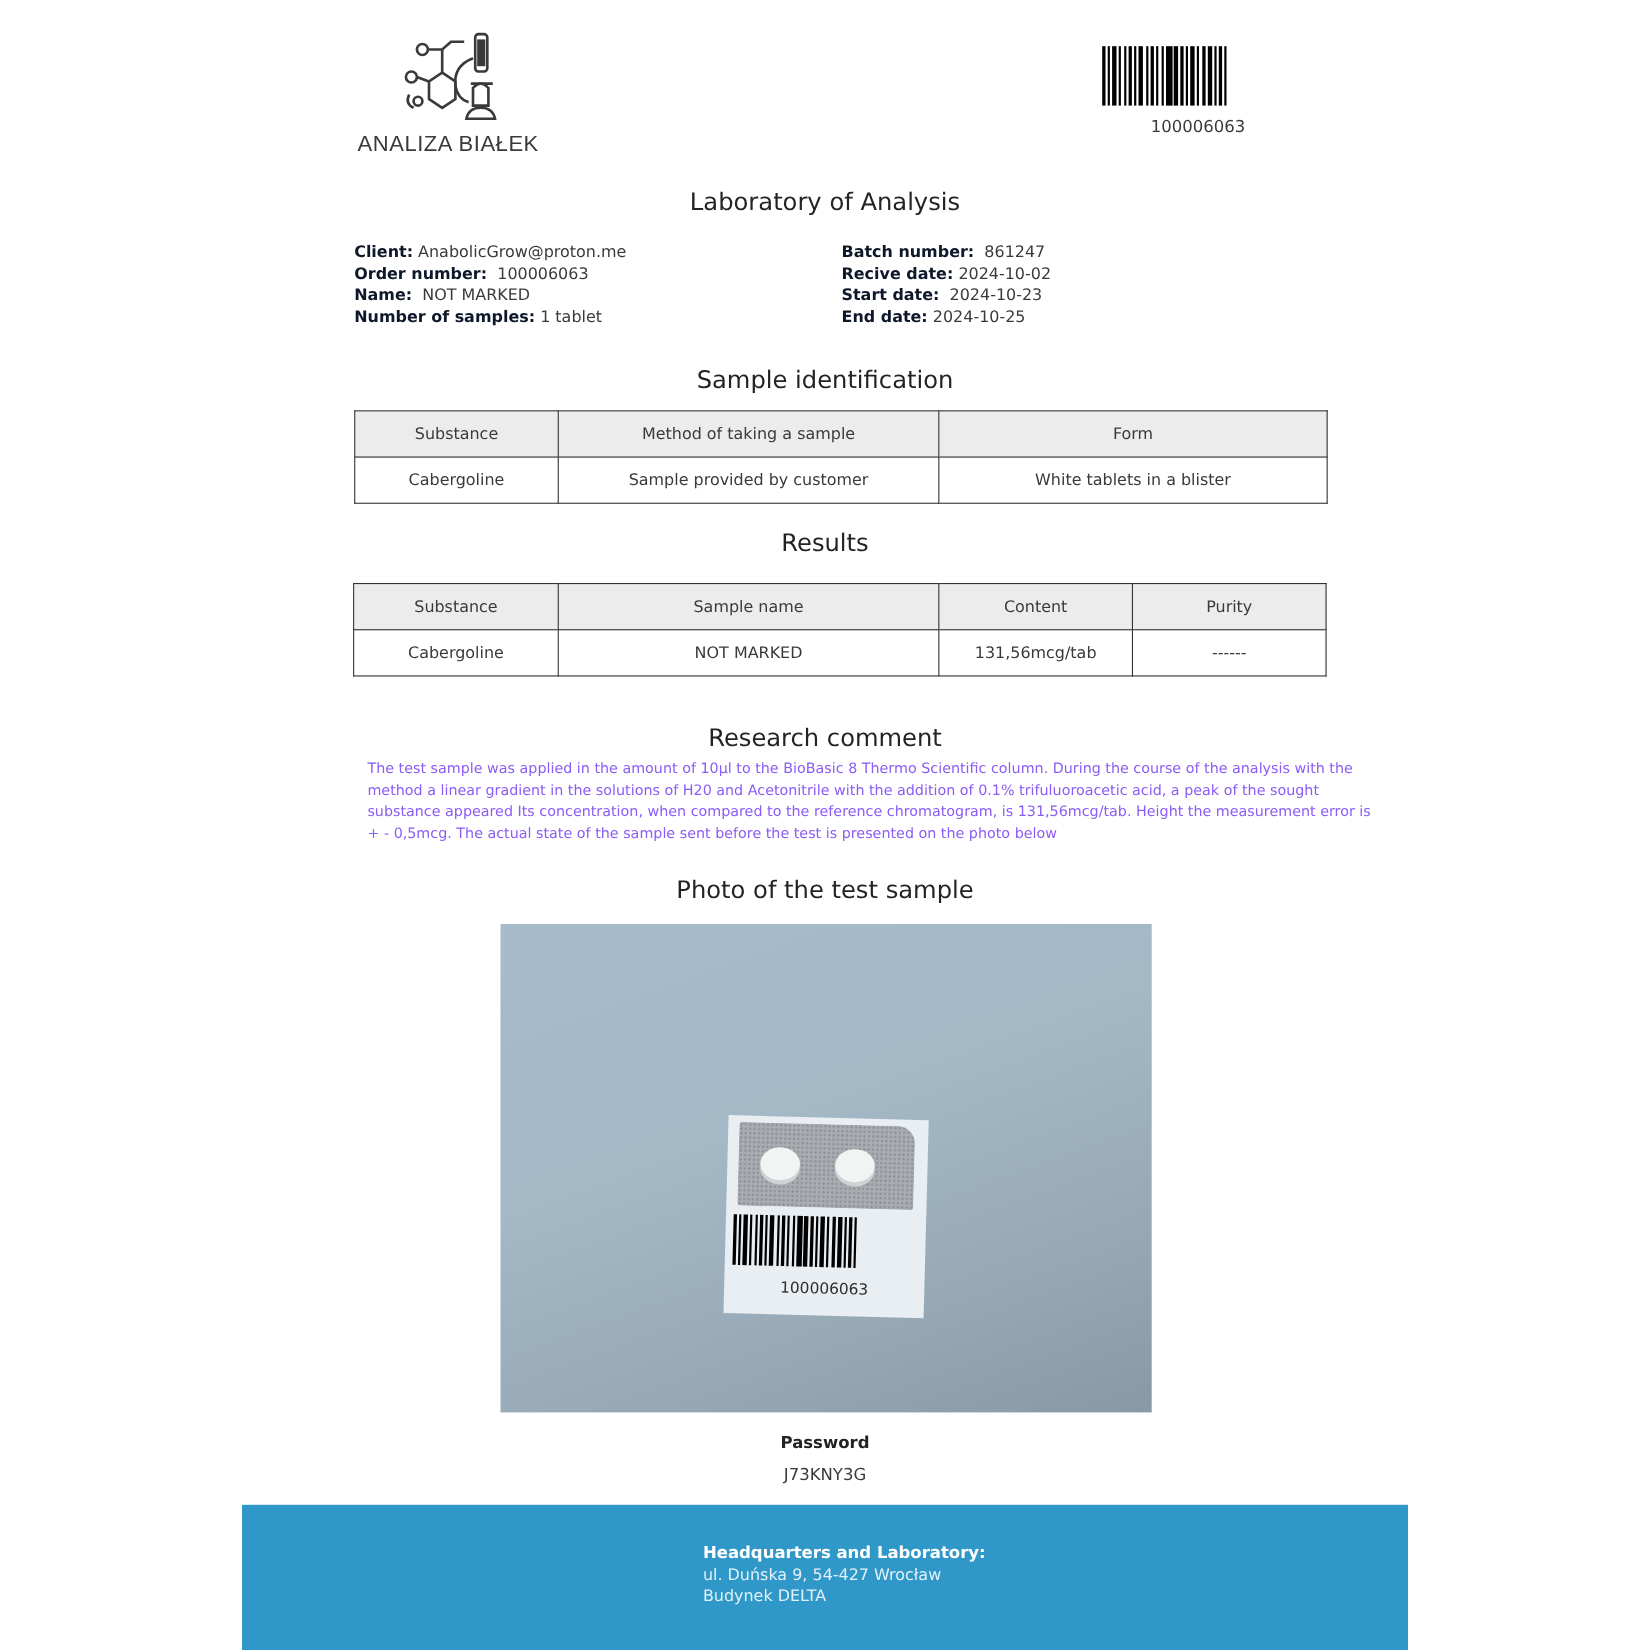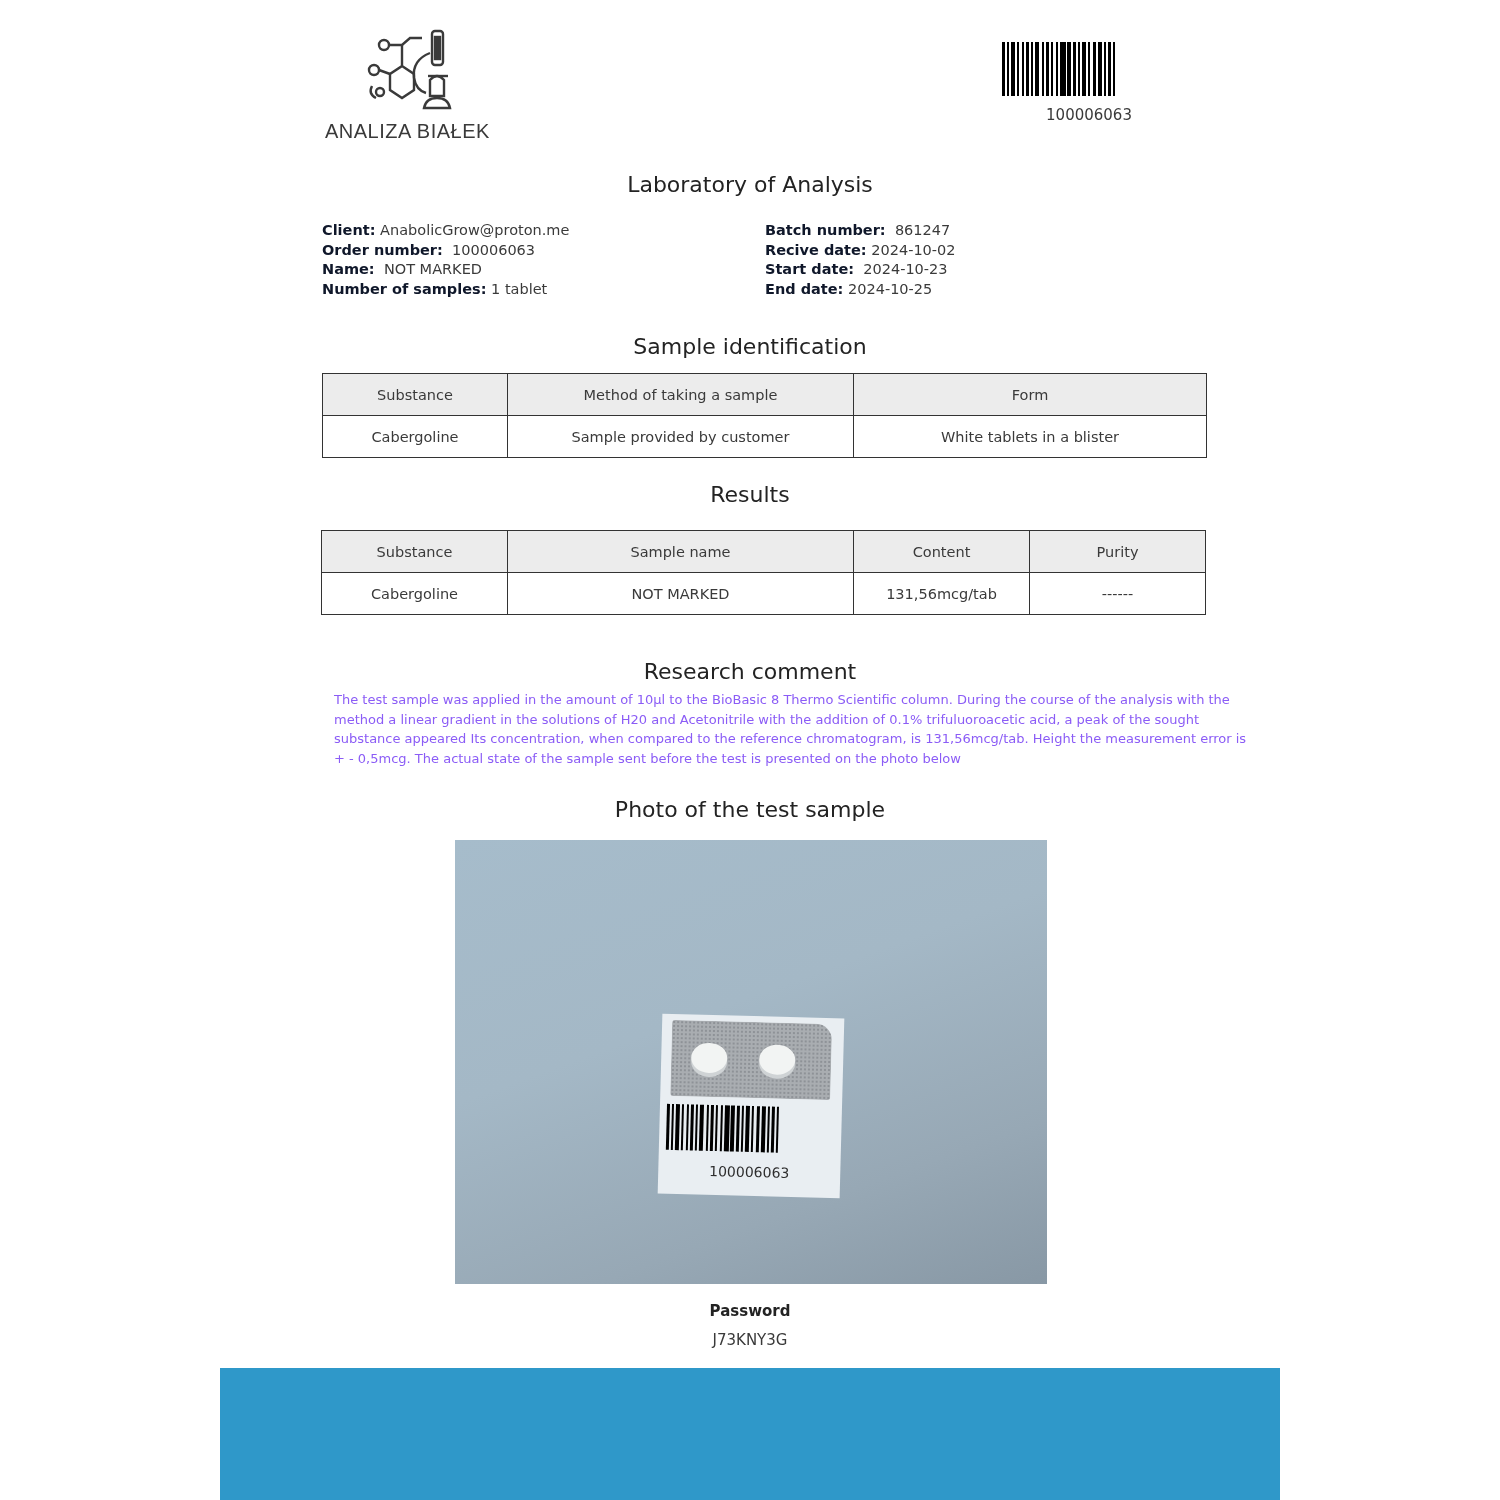--- a/index.html
+++ b/index.html
@@ -221,13 +221,18 @@
         <span style="width: 2px;"></span>
       </div>
     <div class="photo-num">100006063</div>
   </div>
 </div>
 
 <div class="pw-label">Password</div>
 <div class="pw-value">J73KNY3G</div>
 
 <div class="footer">
+  <div class="col" style="left:419px; top:34px;">
+    <div><b>Headquarters and Laboratory:</b></div>
+    <div>ul. Duńska 9, 54-427 Wrocław</div>
+    <div>Budynek DELTA</div>
+  </div>
 </div>
 
 </body></html>

